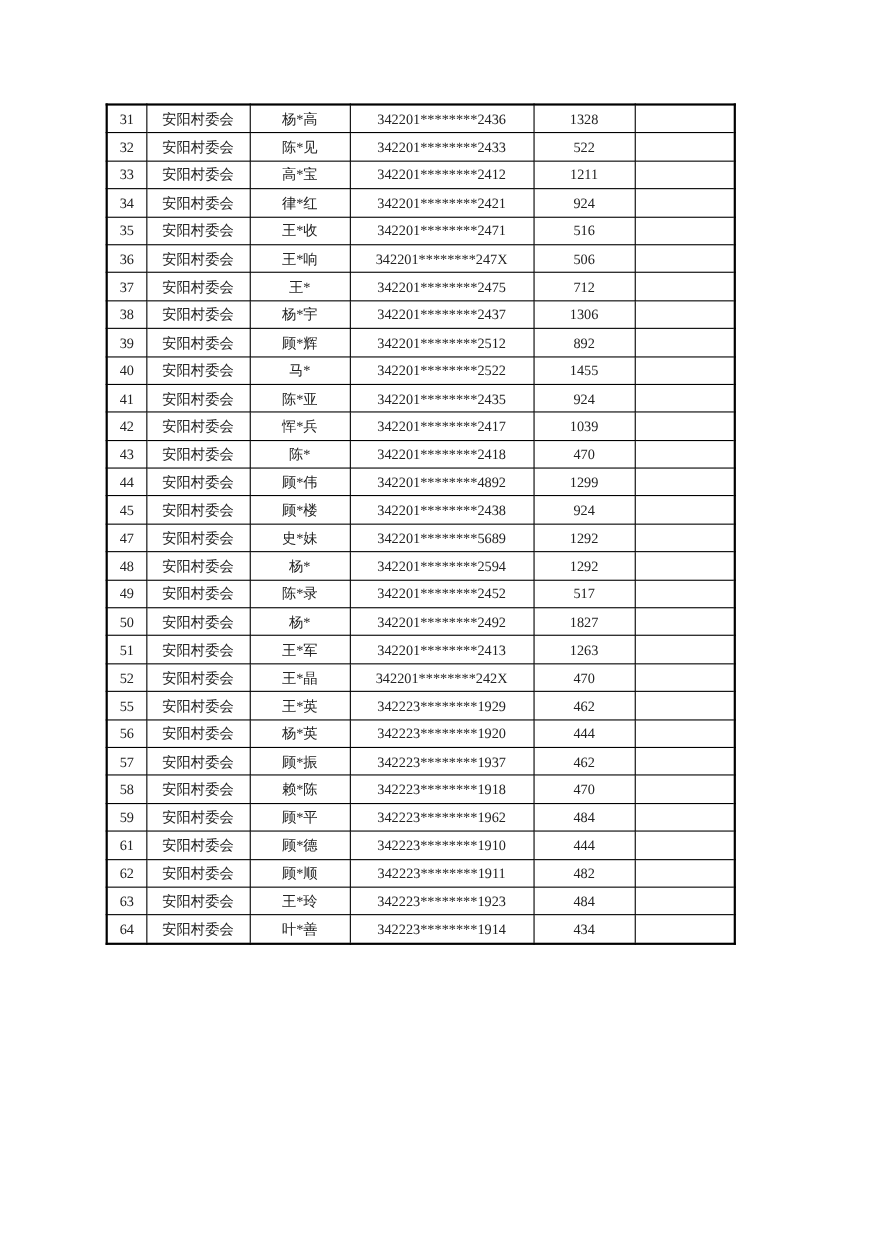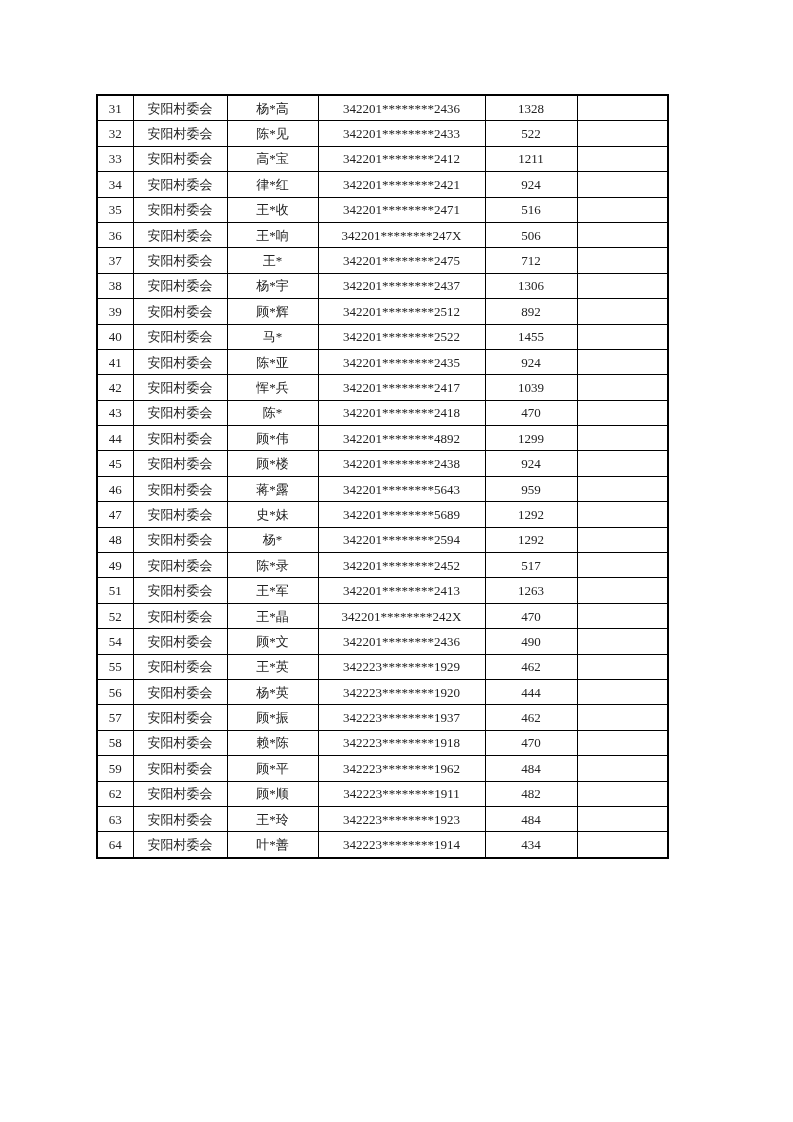--- a/index.html
+++ b/index.html
@@ -175,28 +175,20 @@
         </tr>
         <tr>
           <td>45</td>
           <td>安阳村委会</td>
           <td>顾*楼</td>
           <td>342201********2438</td>
           <td>924</td>
           <td></td>
         </tr>
         <tr>
-          <td>46</td>
-          <td>安阳村委会</td>
-          <td>蒋*露</td>
-          <td>342201********5643</td>
-          <td>959</td>
-          <td></td>
-        </tr>
-        <tr>
           <td>47</td>
           <td>安阳村委会</td>
           <td>史*妹</td>
           <td>342201********5689</td>
           <td>1292</td>
           <td></td>
         </tr>
         <tr>
           <td>48</td>
           <td>安阳村委会</td>
@@ -207,44 +199,44 @@
         </tr>
         <tr>
           <td>49</td>
           <td>安阳村委会</td>
           <td>陈*录</td>
           <td>342201********2452</td>
           <td>517</td>
           <td></td>
         </tr>
         <tr>
+          <td>50</td>
+          <td>安阳村委会</td>
+          <td>杨*</td>
+          <td>342201********2492</td>
+          <td>1827</td>
+          <td></td>
+        </tr>
+        <tr>
           <td>51</td>
           <td>安阳村委会</td>
           <td>王*军</td>
           <td>342201********2413</td>
           <td>1263</td>
           <td></td>
         </tr>
         <tr>
           <td>52</td>
           <td>安阳村委会</td>
           <td>王*晶</td>
           <td>342201********242X</td>
           <td>470</td>
           <td></td>
         </tr>
         <tr>
-          <td>54</td>
-          <td>安阳村委会</td>
-          <td>顾*文</td>
-          <td>342201********2436</td>
-          <td>490</td>
-          <td></td>
-        </tr>
-        <tr>
           <td>55</td>
           <td>安阳村委会</td>
           <td>王*英</td>
           <td>342223********1929</td>
           <td>462</td>
           <td></td>
         </tr>
         <tr>
           <td>56</td>
           <td>安阳村委会</td>
@@ -268,20 +260,28 @@
           <td>342223********1918</td>
           <td>470</td>
           <td></td>
         </tr>
         <tr>
           <td>59</td>
           <td>安阳村委会</td>
           <td>顾*平</td>
           <td>342223********1962</td>
           <td>484</td>
+          <td></td>
+        </tr>
+        <tr>
+          <td>61</td>
+          <td>安阳村委会</td>
+          <td>顾*德</td>
+          <td>342223********1910</td>
+          <td>444</td>
           <td></td>
         </tr>
         <tr>
           <td>62</td>
           <td>安阳村委会</td>
           <td>顾*顺</td>
           <td>342223********1911</td>
           <td>482</td>
           <td></td>
         </tr>

